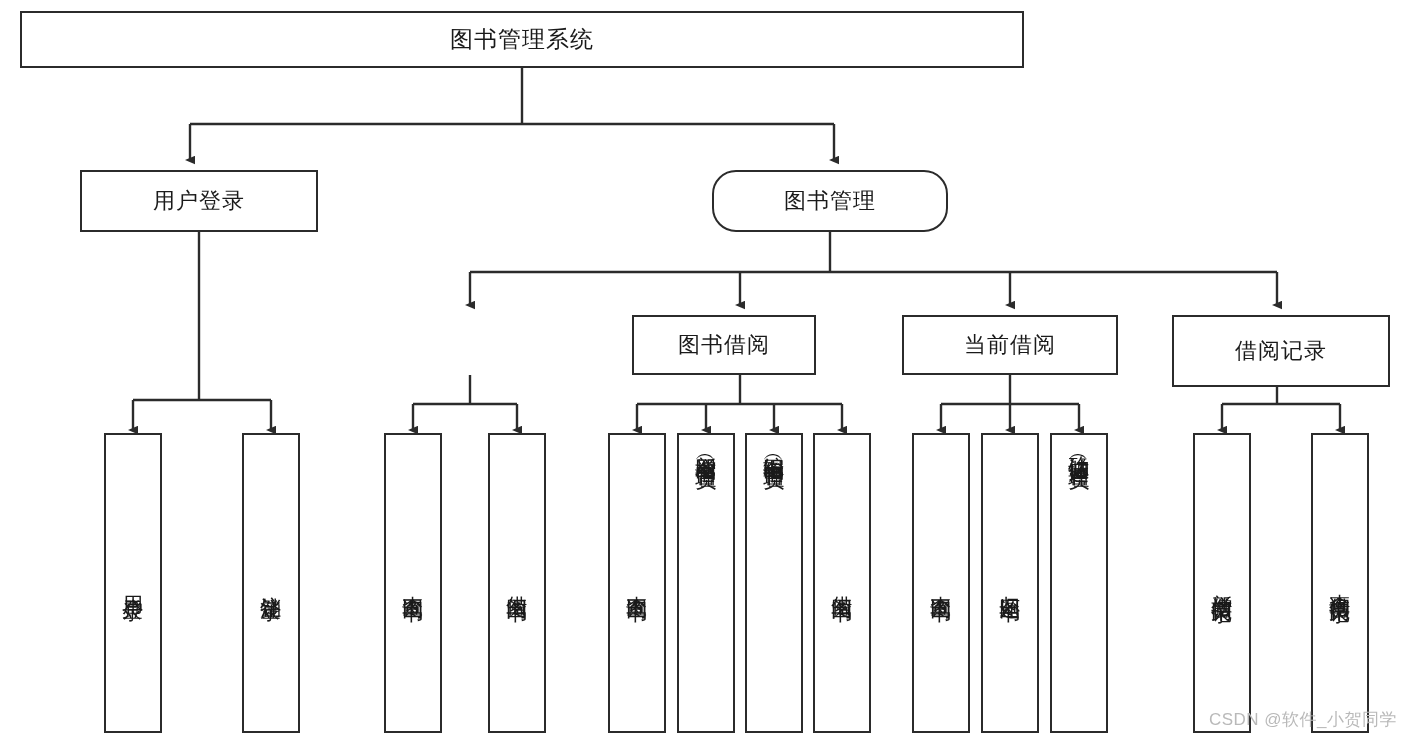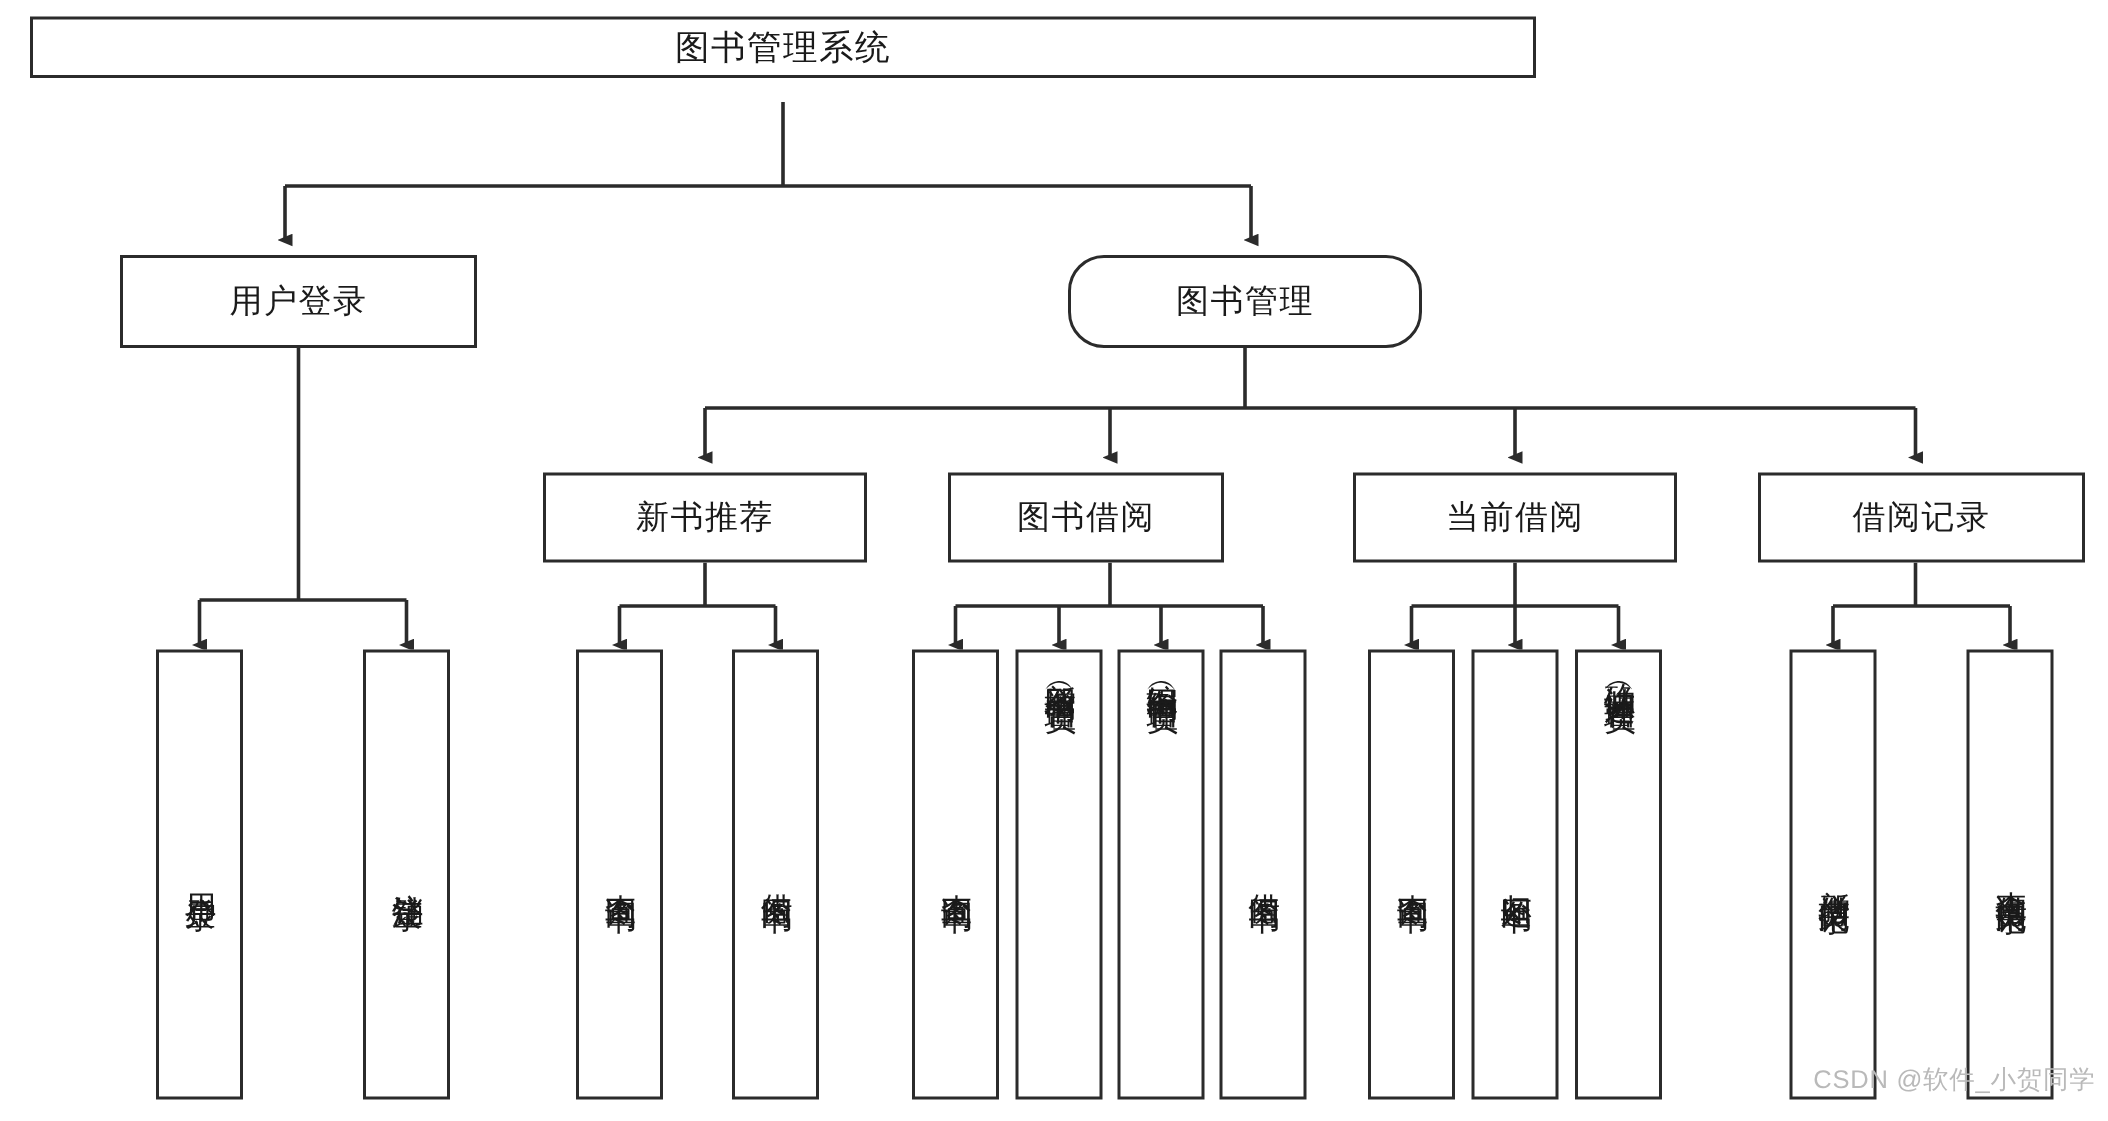--- a/index.html
+++ b/index.html
@@ -114,29 +114,28 @@
       <path d="M1010,404 L1010,430" marker-end="url(#arrow)"></path>
       <path d="M1079,404 L1079,430" marker-end="url(#arrow)"></path>
 
       <path d="M1277,375 L1277,404"></path>
       <path d="M1222,404 L1340,404"></path>
       <path d="M1222,404 L1222,430" marker-end="url(#arrow)"></path>
       <path d="M1340,404 L1340,430" marker-end="url(#arrow)"></path>
     </g>
   </svg>
 
-  <div class="node h root" style="left:20px;top:11px;width:1004px;height:41px;">图书管理系统</div>
+  <div class="node h root" style="left:20px;top:11px;width:1004px;height:57px;">图书管理系统</div>
 
   <div class="node h" style="left:80px;top:170px;width:238px;height:62px;">用户登录</div>
   <div class="node h" style="left:712px;top:170px;width:236px;height:62px;border-radius:24px;">图书管理</div>
 
-  <div class="node h" style="left:362px;top:315px;width:216px;height:60px;">新书推荐</div>
   <div class="node h" style="left:632px;top:315px;width:184px;height:60px;">图书借阅</div>
   <div class="node h" style="left:902px;top:315px;width:216px;height:60px;">当前借阅</div>
-  <div class="node h" style="left:1172px;top:315px;width:218px;height:60px;">借阅记录</div>
+  <div class="node h" style="left:1172px;top:315px;width:218px;height:72px;">借阅记录</div>
 
   <div class="node v" style="left:104px;top:433px;width:58px;height:300px;">
     <span class="vtext">用户登录</span>
   </div>
   <div class="node v" style="left:242px;top:433px;width:58px;height:300px;">
     <span class="vtext">注销登录</span>
   </div>
 
   <div class="node v" style="left:384px;top:433px;width:58px;height:300px;">
     <span class="vtext">查询图书</span>

